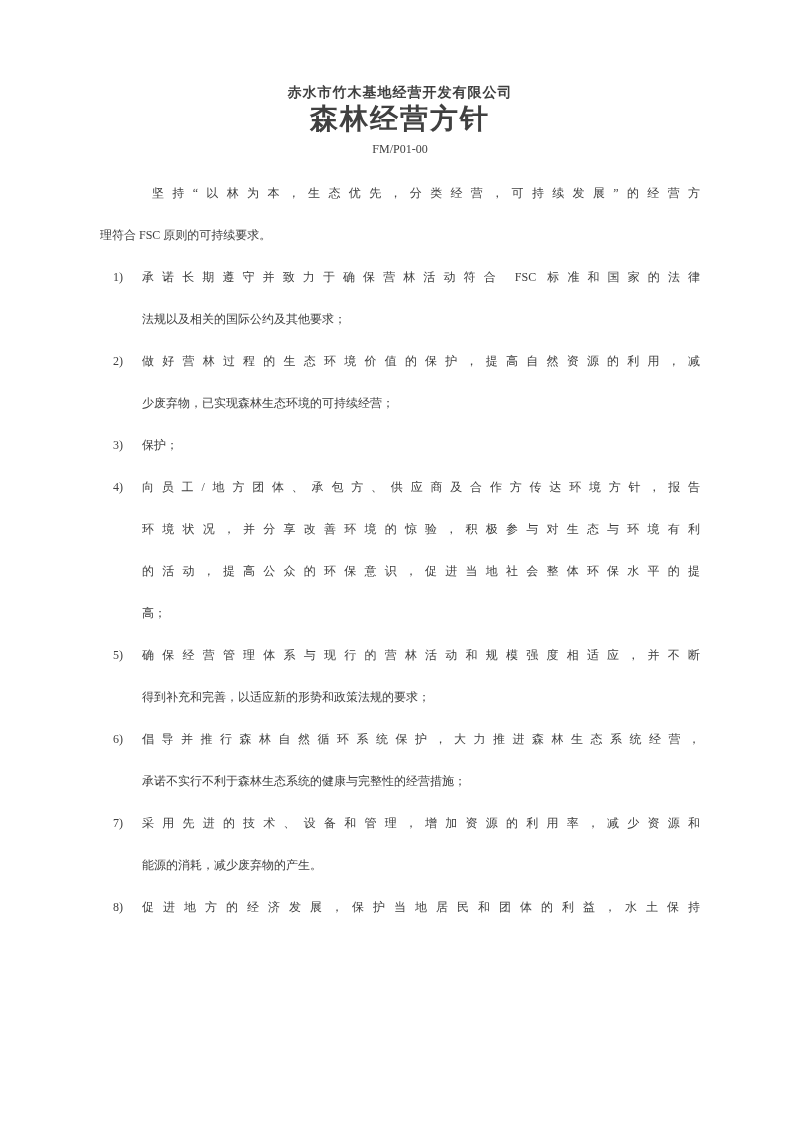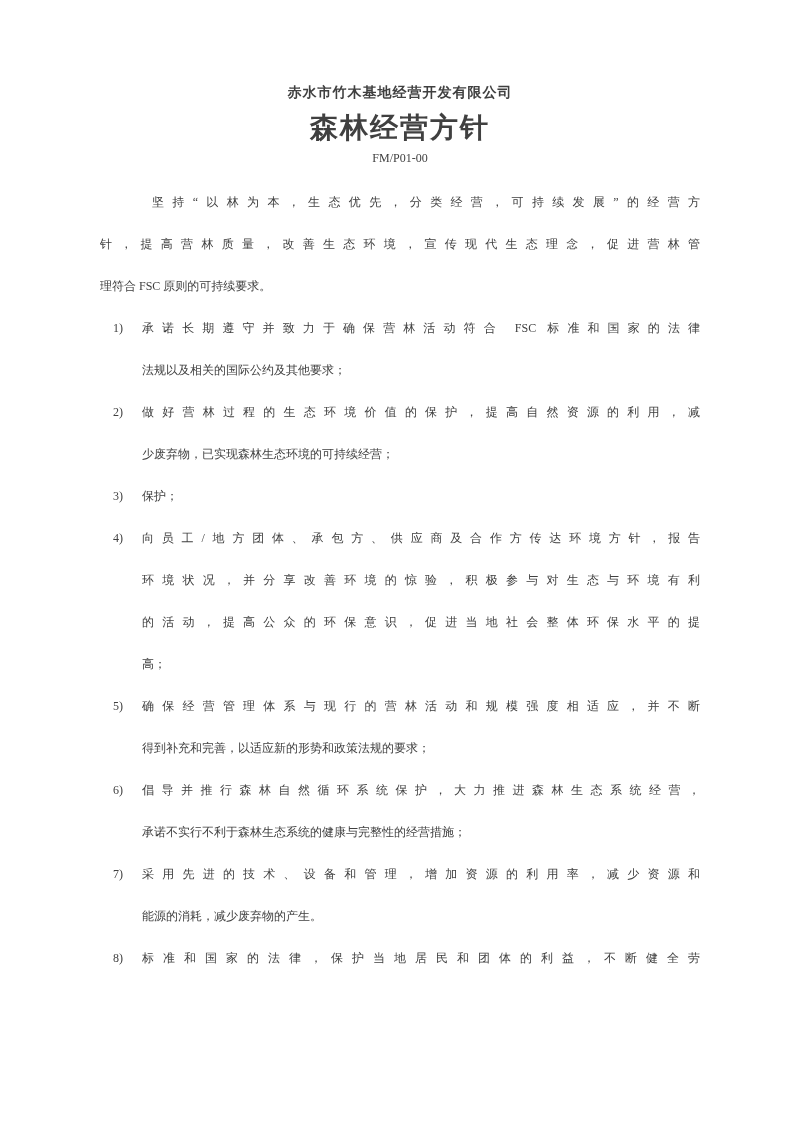--- a/index.html
+++ b/index.html
@@ -21,21 +21,20 @@
     font-size: 14px;
     line-height: 16px;
     font-weight: bold;
     letter-spacing: 1px;
   }
   .doc-title {
     text-align: center;
     font-size: 28px;
     line-height: 36px;
     font-weight: bold;
-    margin-top: 9px;
     letter-spacing: 2px;
   }
   .doc-code {
     text-align: center;
     font-size: 12px;
     line-height: 20px;
     margin-top: 2px;
   }
   .body-text {
     margin-top: 13px;
@@ -73,21 +72,20 @@
 <div class="page">
   <div class="company">赤水市竹木基地经营开发有限公司</div>
 
   <div class="doc-title">森林经营方针</div>
 
   <div class="doc-code">FM/P01-00</div>
 
   <div class="body-text">
     <div id="intro">
         <div class="tline tline-indent">坚持“以林为本，生态优先，分类经营，可持续发展”的经营方</div>
-        <div class="tline">针，提高营林质量，改善生态环境，宣传现代生态理念，促进营林管</div>
         <div class="tline tline-last">理符合 FSC 原则的可持续要求。</div>
       </div>
     <div id="policy-list">
         <div class="policy-item">
           <span class="item-num">1)</span>
           <div class="tline">承诺长期遵守并致力于确保营林活动符合 FSC 标准和国家的法律</div>
           <div class="tline tline-last">法规以及相关的国际公约及其他要求；</div>
         </div>
         <div class="policy-item">
           <span class="item-num">2)</span>
@@ -115,17 +113,17 @@
           <div class="tline">倡导并推行森林自然循环系统保护，大力推进森林生态系统经营，</div>
           <div class="tline tline-last">承诺不实行不利于森林生态系统的健康与完整性的经营措施；</div>
         </div>
         <div class="policy-item">
           <span class="item-num">7)</span>
           <div class="tline">采用先进的技术、设备和管理，增加资源的利用率，减少资源和</div>
           <div class="tline tline-last">能源的消耗，减少废弃物的产生。</div>
         </div>
         <div class="policy-item">
           <span class="item-num">8)</span>
-          <div class="tline">标准和国家的法律，保护当地居民和团体的利益，不断健全劳</div>
+          <div class="tline">促进地方的经济发展，保护当地居民和团体的利益，水土保持</div>
         </div>
       </div>
   </div>
 </div>
 
 </body></html>

